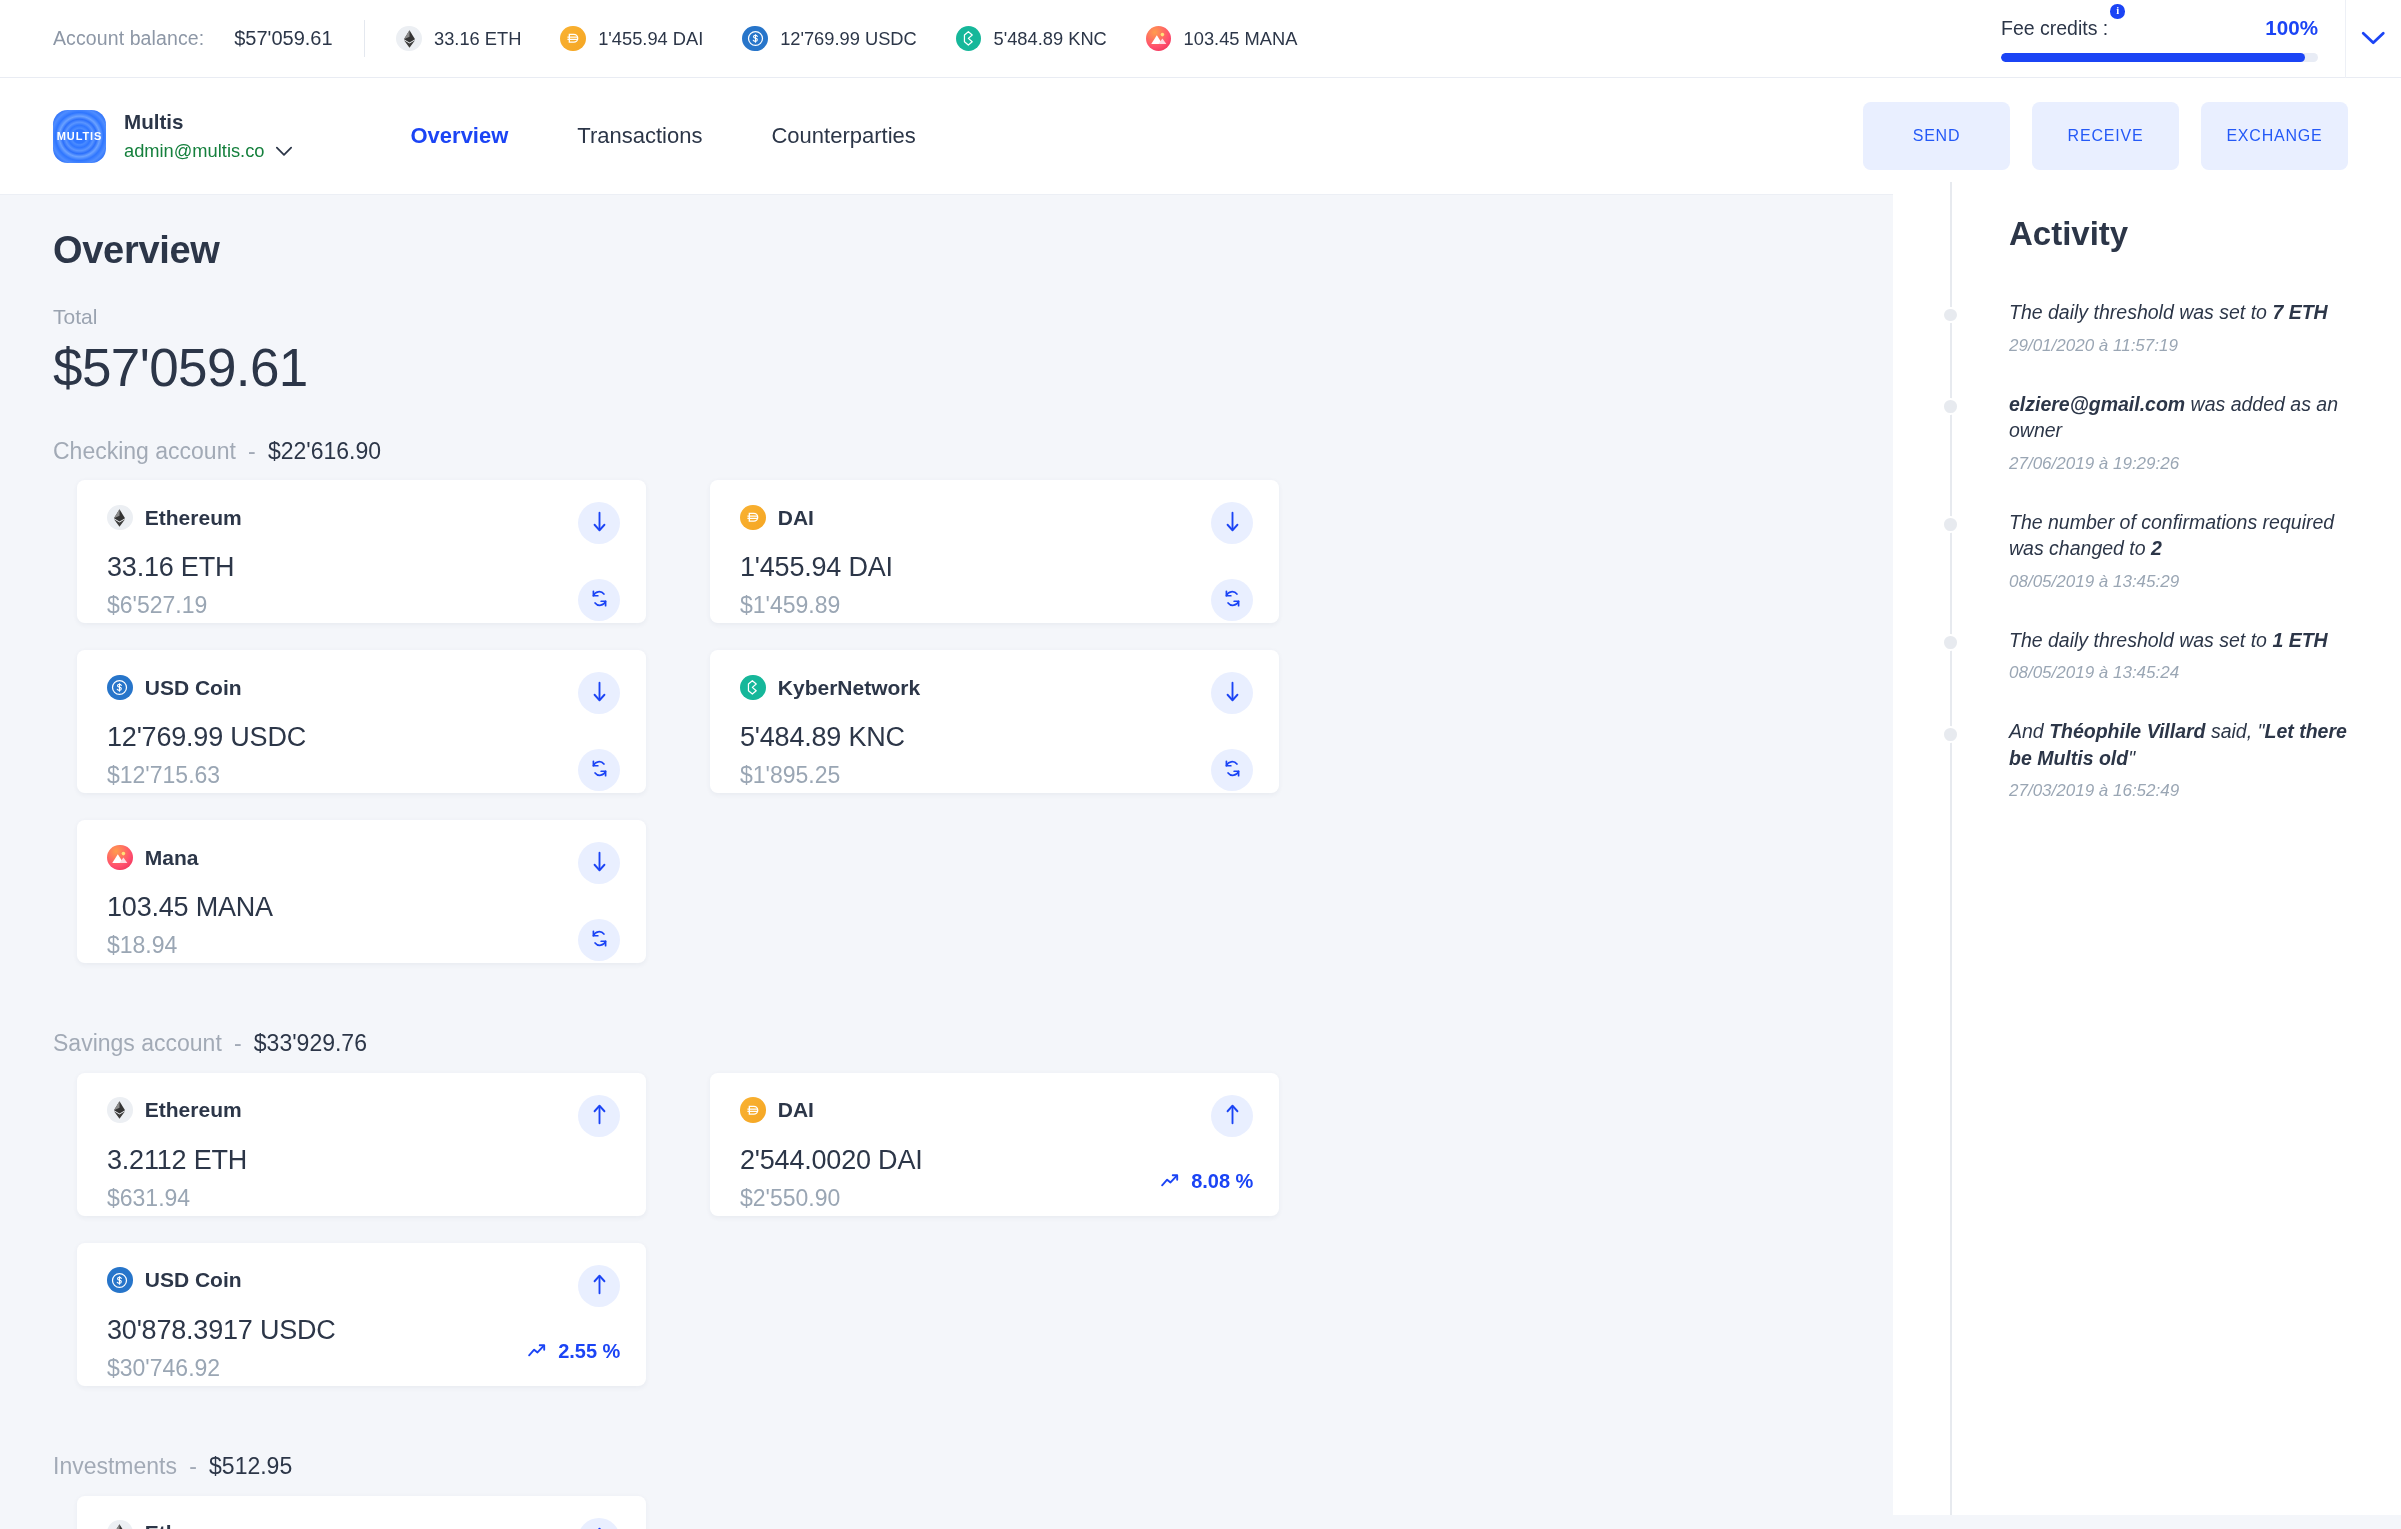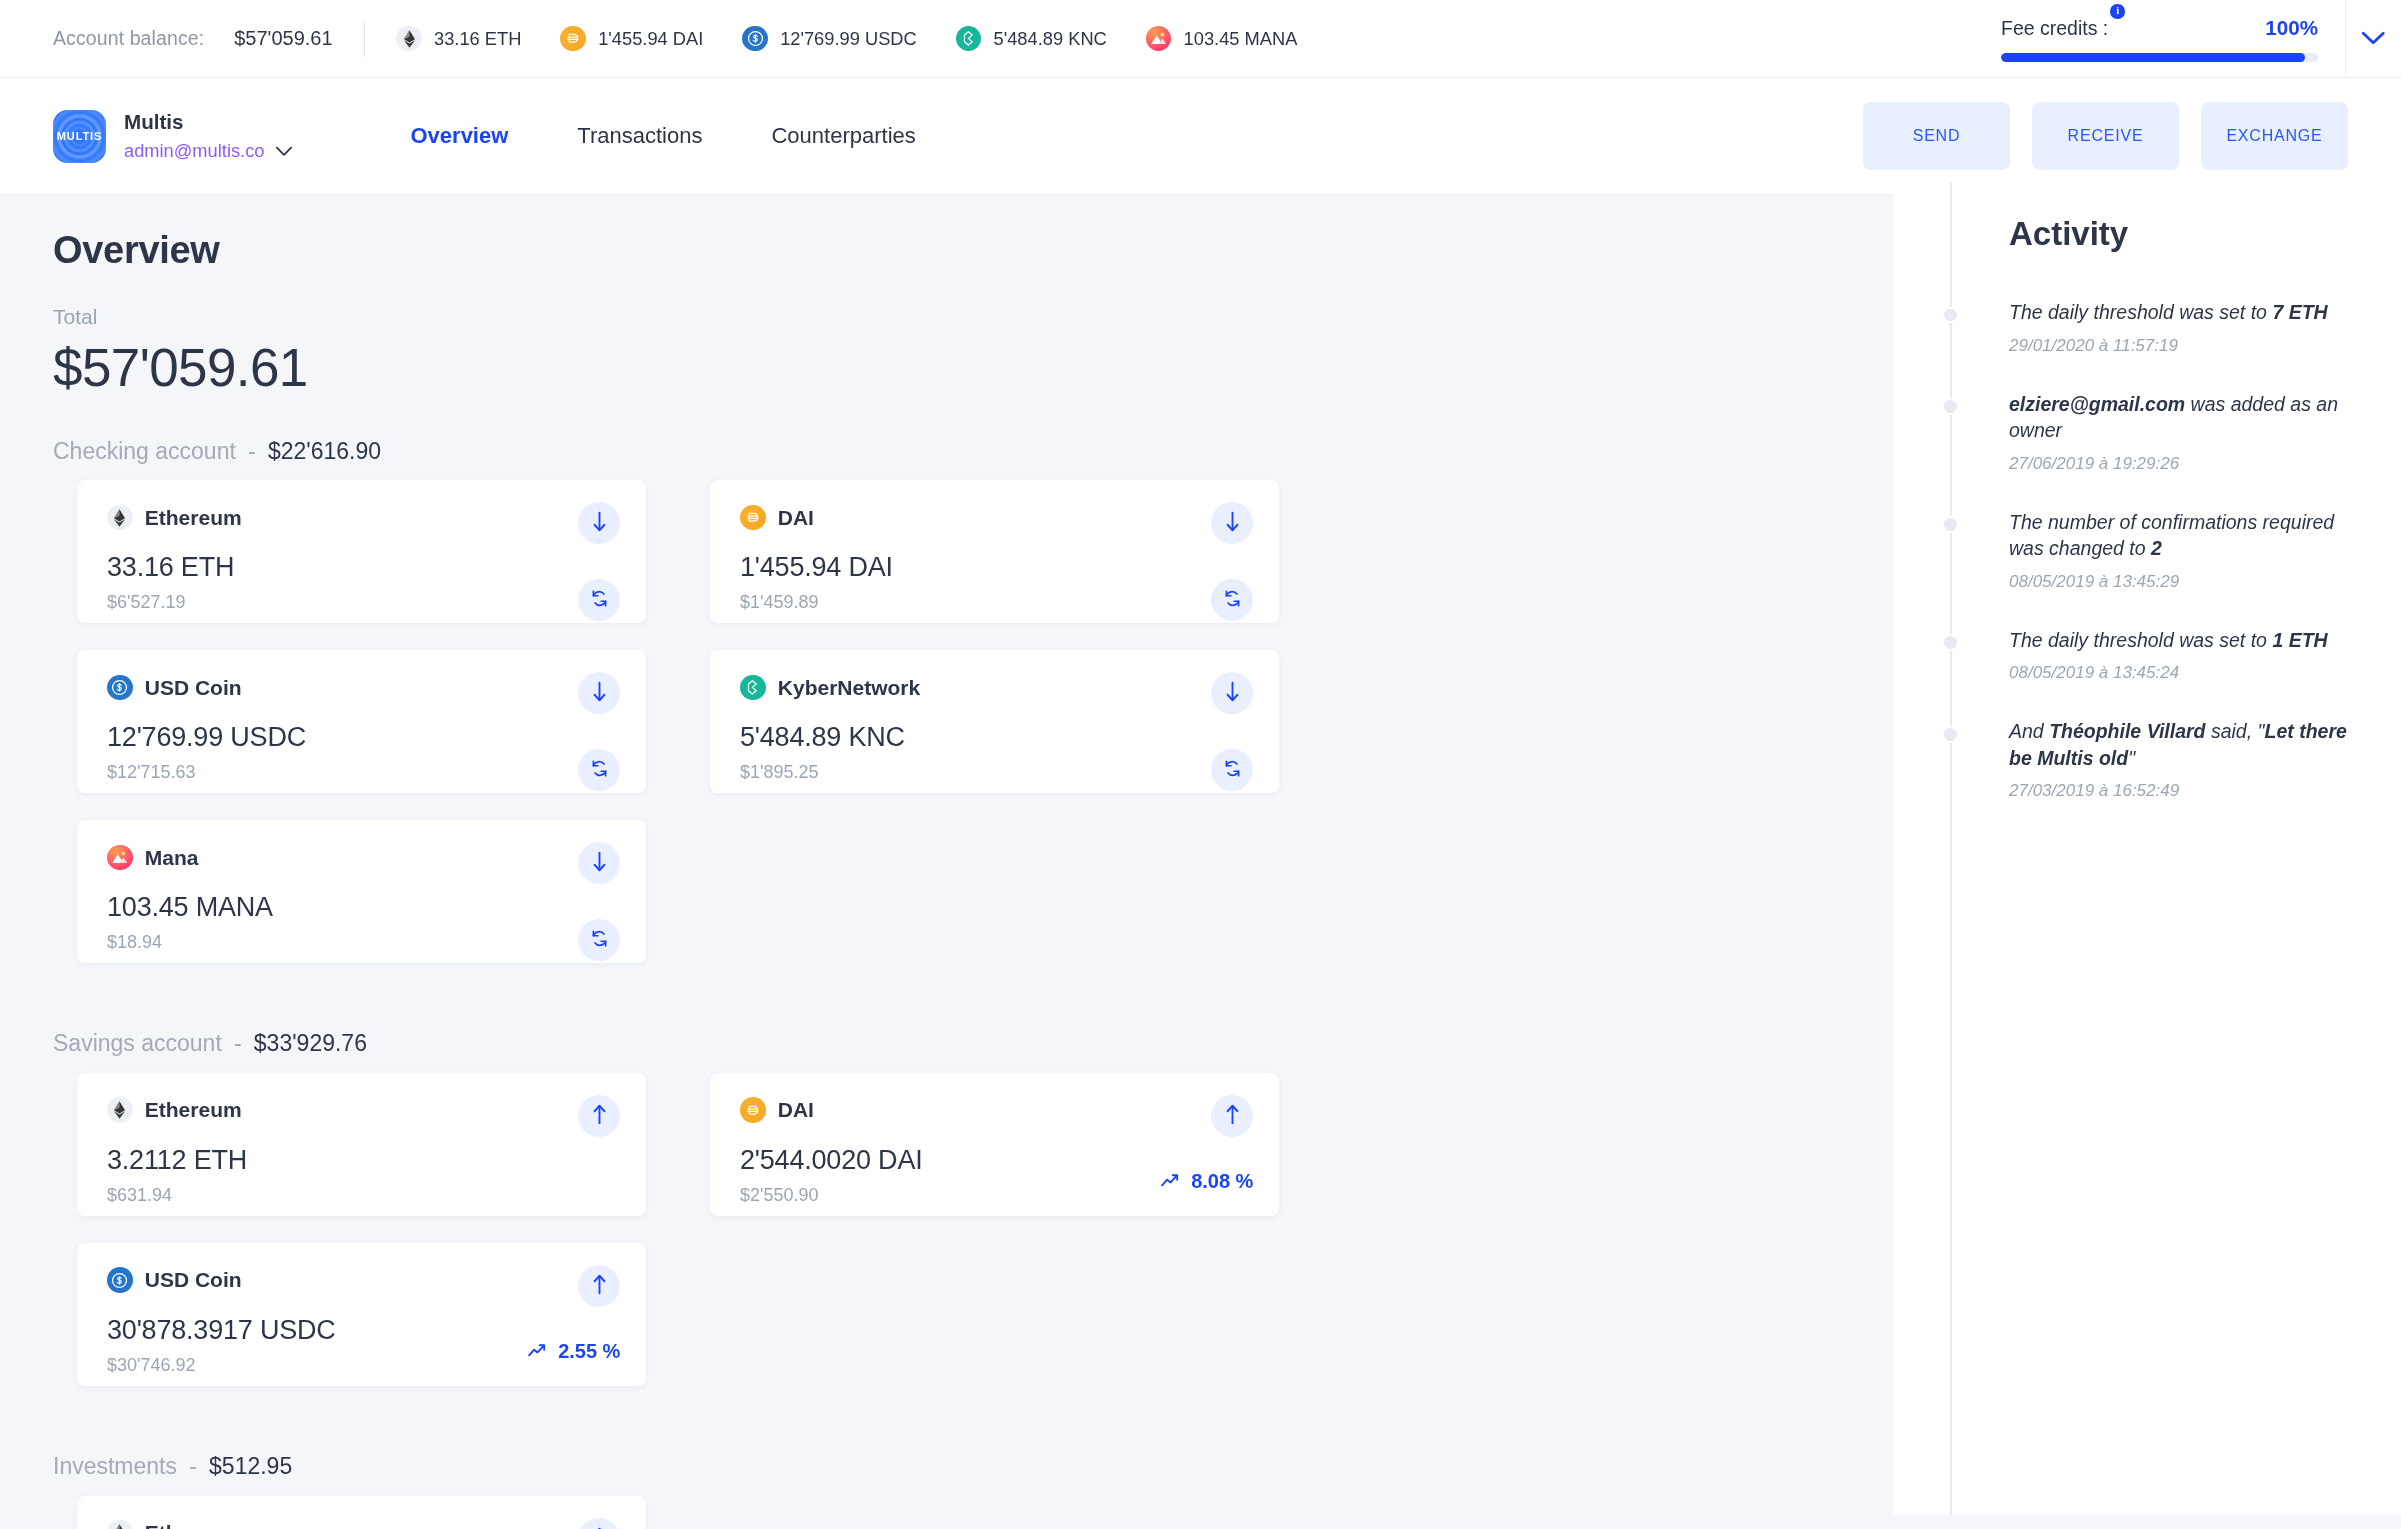--- a/index.html
+++ b/index.html
@@ -71,21 +71,21 @@
     background: radial-gradient(circle at 50% 50%, #2f76ff 0%, #2f76ff 18%, #4b8cff 22%, #2f76ff 30%, #5a95ff 38%, #2b6ffb 46%, #6ba2ff 54%, #2f76ff 64%, #4f8dff 74%, #2a6ef8 86%, #3d82ff 100%);
     display: flex; align-items: center; justify-content: center;
     position: relative; overflow: hidden;
   }
   .brand-logo .mark {
     color: #fff; font-size: 11px; font-weight: 700; letter-spacing: 0.9px;
     position: relative; z-index: 2;
   }
   .brand-text { margin-left: 18px; }
   .brand-name { font-size: 20.6px; font-weight: 700; color: #2c3648; line-height: 1.2; }
-  .brand-mail { font-size: 18.3px; color: #8b5cf6; display: flex; align-items: center; margin-top: 4.4px; }
+  .brand-mail { font-size: 18.3px; color: #15803d; display: flex; align-items: center; margin-top: 4.4px; }
   .brand-mail .chev { margin-left: 11px; }
 
   .navtabs { display: flex; align-items: center; margin-left: 117px; }
   .navtab { font-size: 22px; color: #2c3648; margin-right: 69px; cursor: pointer; white-space: nowrap; }
   .navtab.active { color: #1b44f5; font-weight: 700; }
 
   .navactions { position: absolute; right: 53px; display: flex; align-items: center; }
   .navbtn {
     background: #e9efff; border: none; border-radius: 7.8px;
     width: 147px; height: 68px; color: #2459f7; font-size: 16px;
@@ -110,21 +110,21 @@
   .cards { display: flex; flex-wrap: wrap; gap: 0 40px; }
   .card {
     width: 569px; height: 143px; background: #fff; border-radius: 7.8px;
     box-shadow: 0 1.1px 5.6px rgba(35,48,82,.055);
     position: relative; padding: 24.5px 25.6px 0 30px; margin-bottom: 27px; margin-left: 24px;
   }
   .card-head { display: flex; align-items: center; }
   .card-head .coin { width: 25.6px; height: 25.6px; }
   .card-name { font-size: 21px; font-weight: 700; color: #2c3648; margin-left: 12.2px; }
   .card-amount { font-size: 27px; color: #2c3648; margin-top: 22px; letter-spacing: -0.2px; }
-  .card-fiat { font-size: 18px; color: #9aa6b4; margin-top: 9px; }
+  .card-fiat { font-size: 23px; color: #9aa6b4; margin-top: 9px; }
 
   .card-btn {
     position: absolute; right: 25.6px; width: 42px; height: 42px; border-radius: 50%;
     background: #e9efff; display: flex; align-items: center; justify-content: center;
     cursor: pointer; border: none; padding: 0;
   }
   .card-btn.top { top: 22px; }
   .card-btn.bottom { top: 99px; }
   .dots { display: flex; gap: 3.9px; }
   .dots i { width: 6.1px; height: 6.1px; border-radius: 50%; background: #1b44f5; display: block; }

